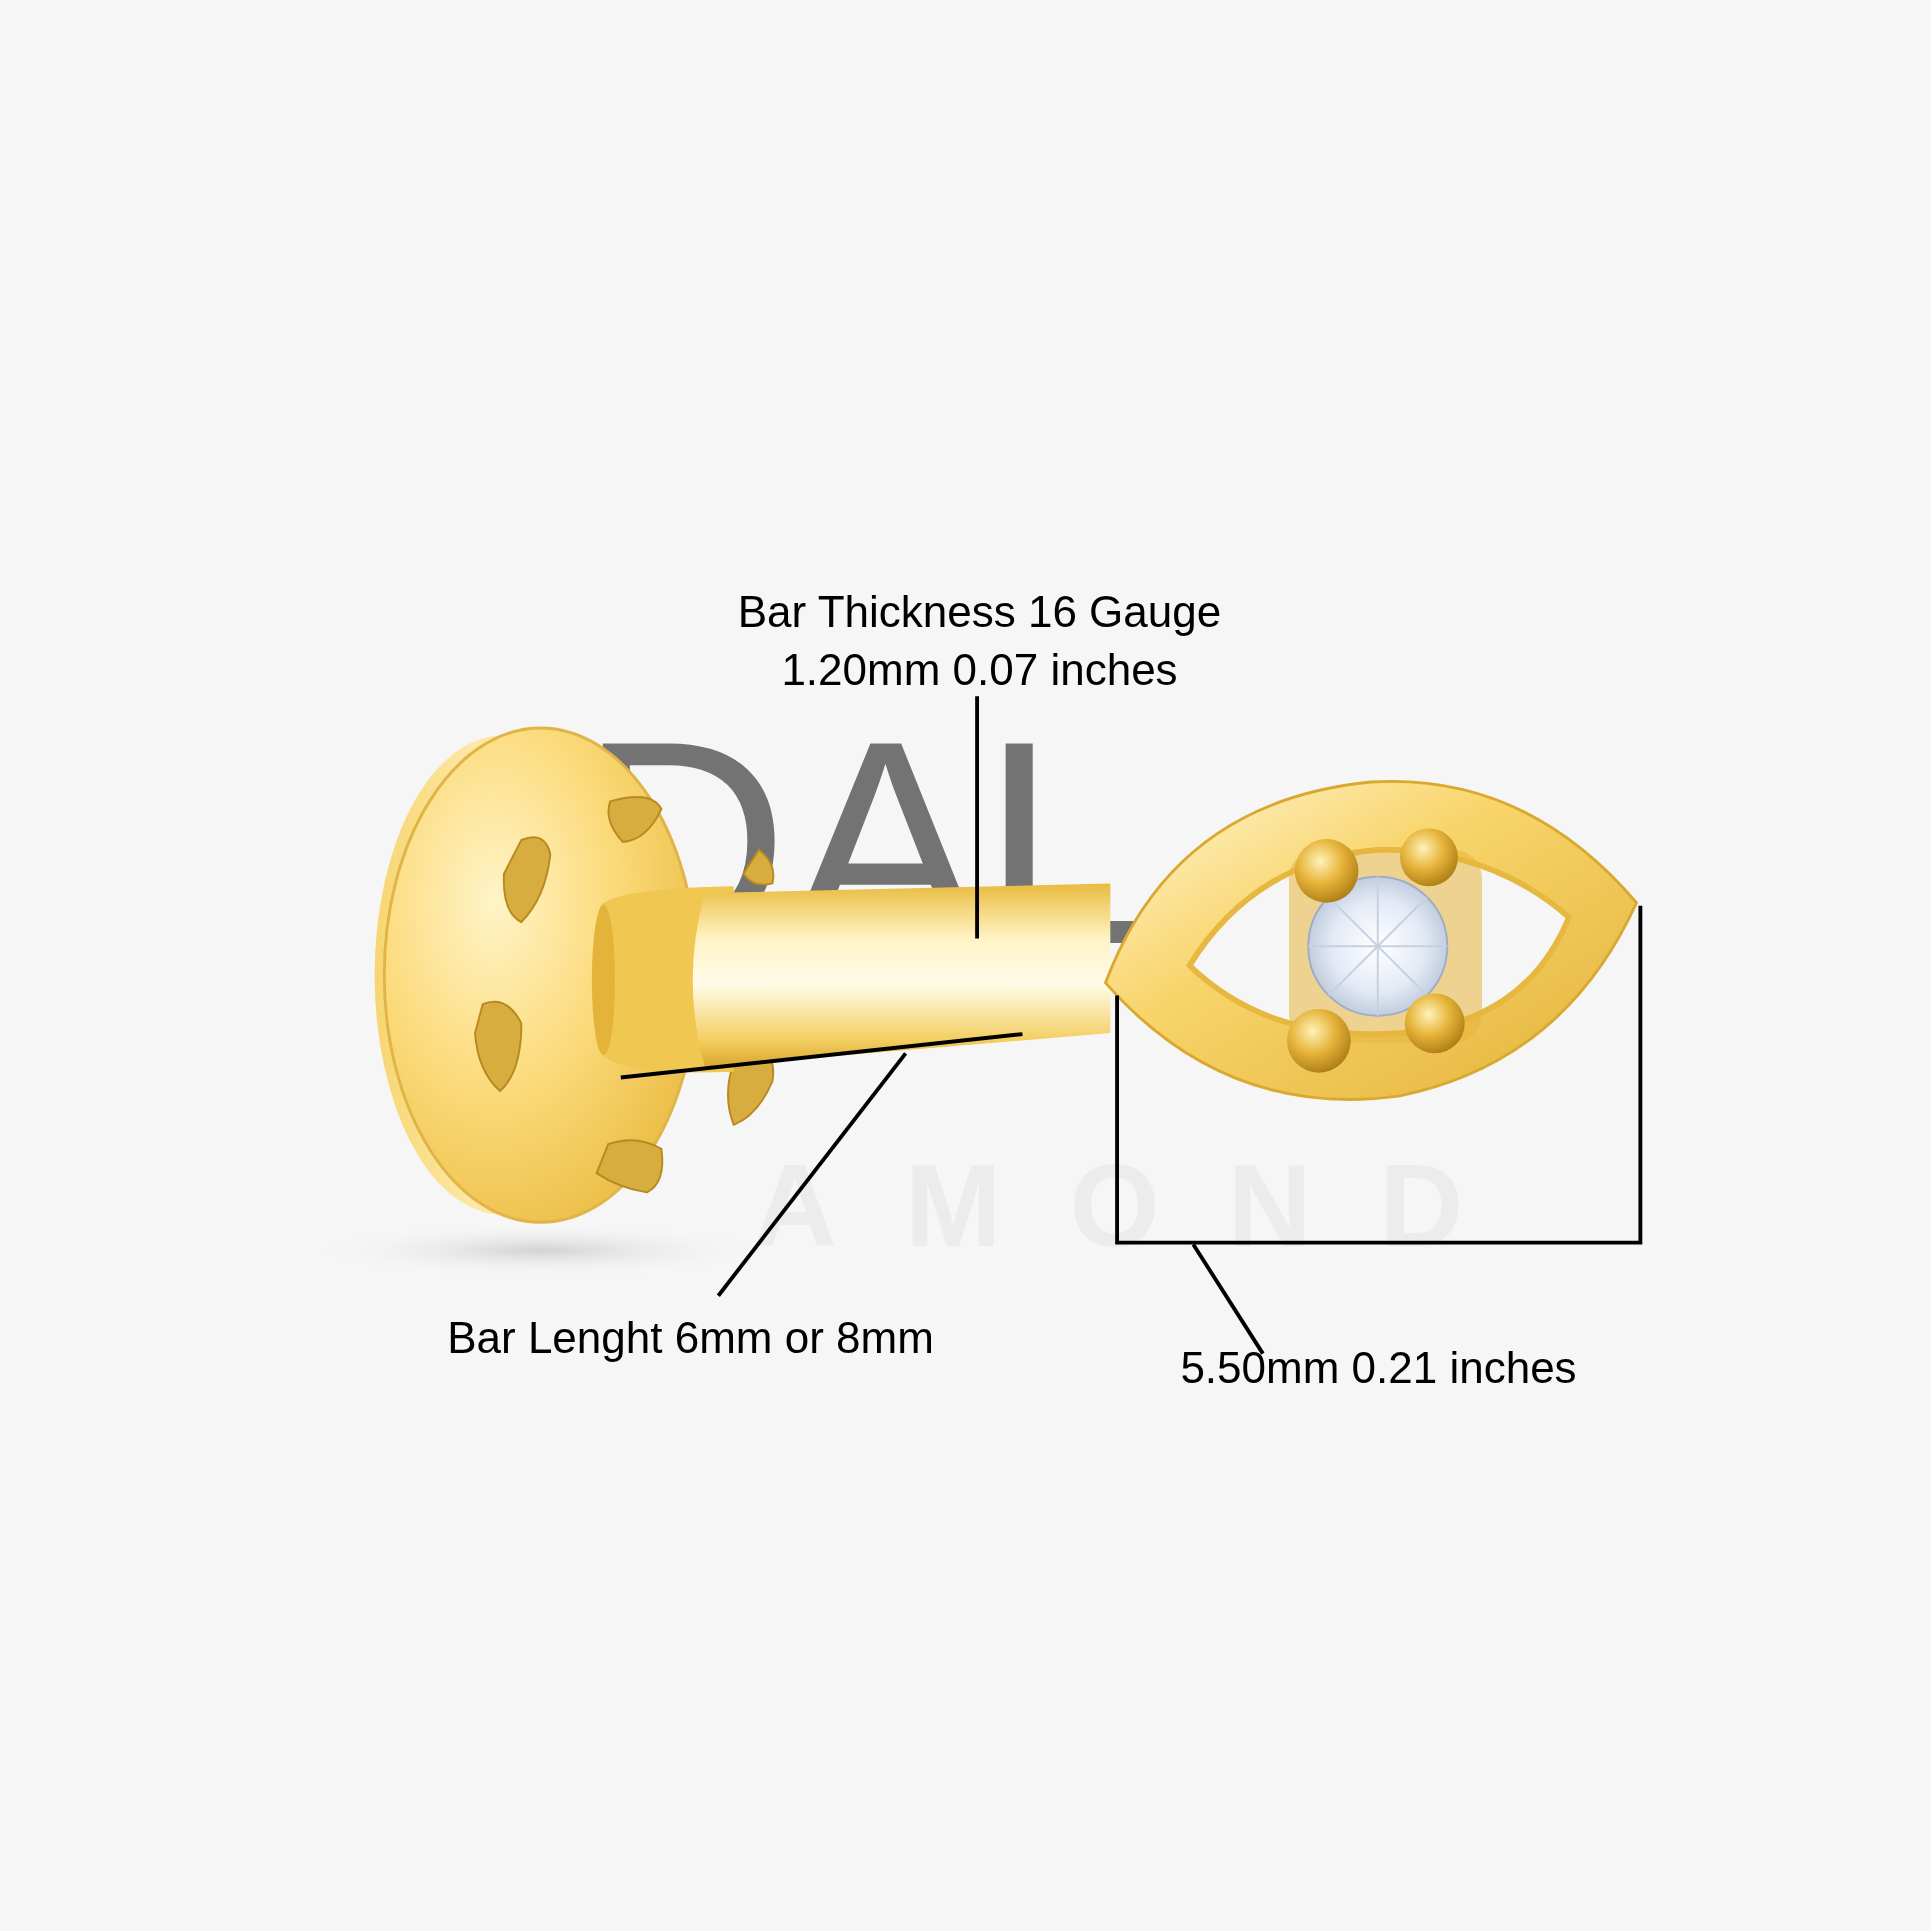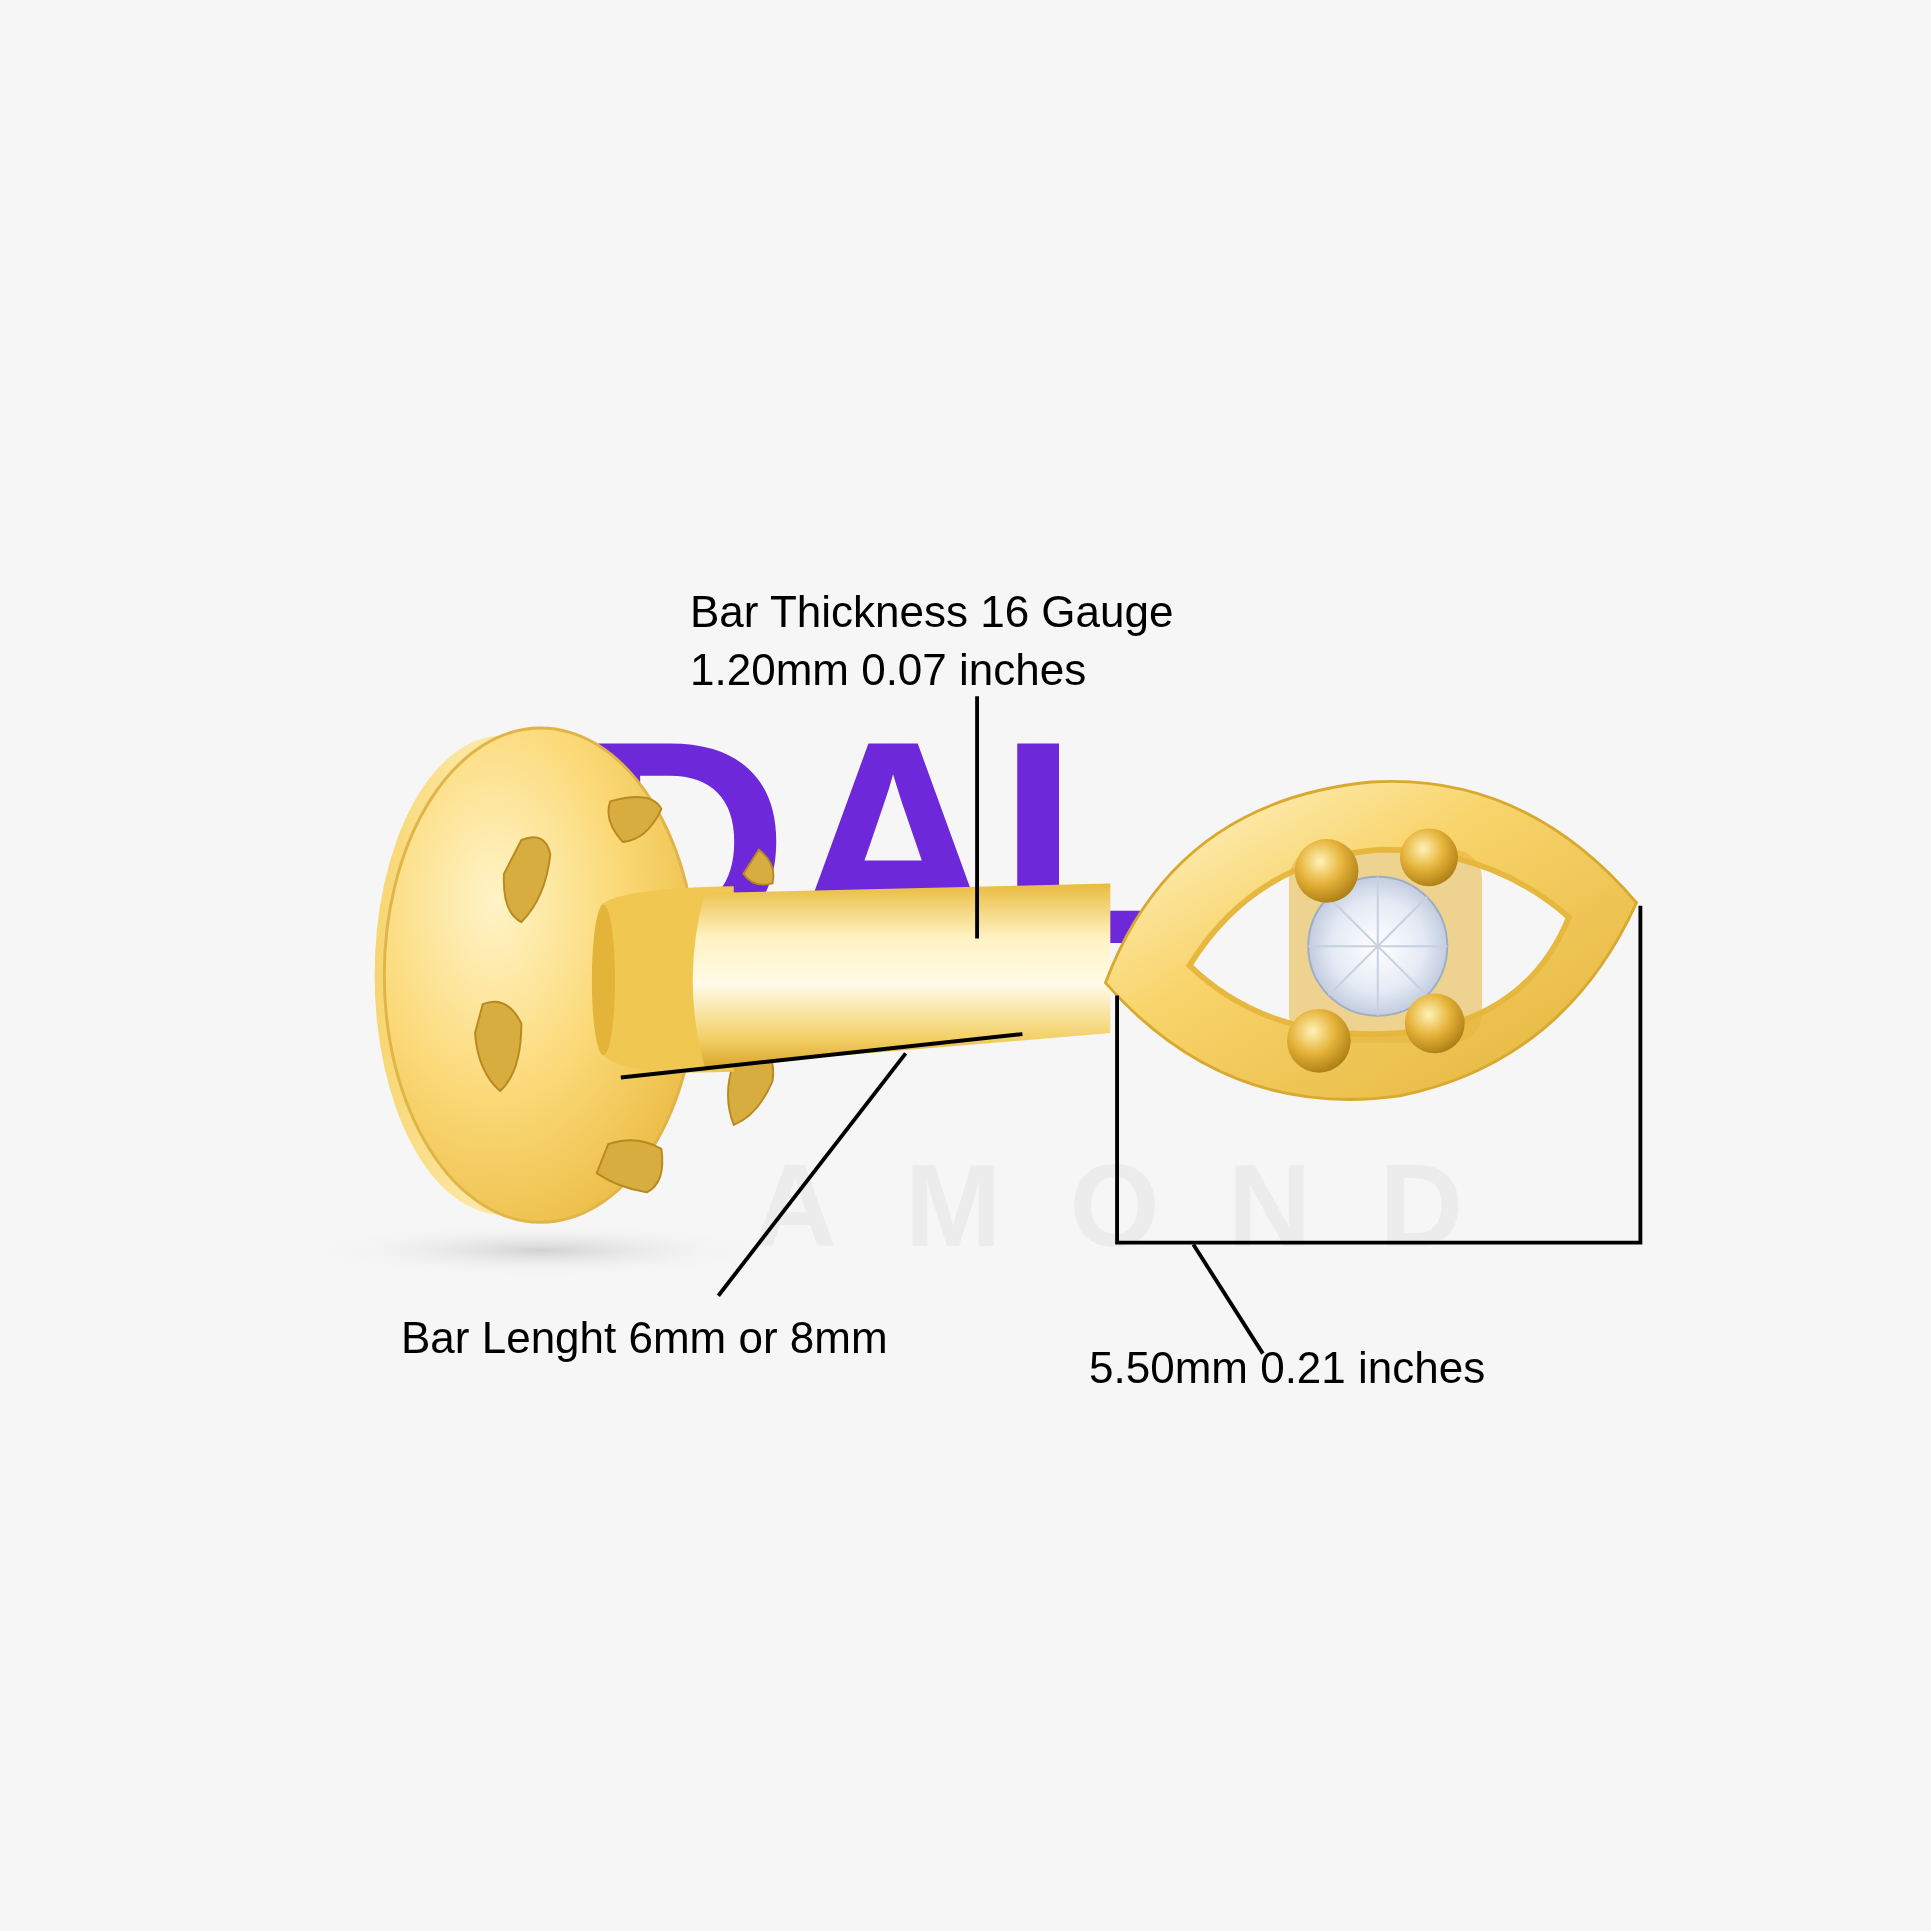--- a/index.html
+++ b/index.html
@@ -7,25 +7,25 @@
     width: 1931px; height: 1931px; overflow: hidden;
     background: #f6f6f6;
     font-family: "Liberation Sans", sans-serif;
     position: relative;
   }
   .stage { position: absolute; left: 0; top: 0; width: 1931px; height: 1931px; }
   .watermark {
     position: absolute; color: #ececec; font-family: "Liberation Sans", sans-serif;
     font-weight: 700; letter-spacing: 39px; user-select: none;
   }
-  .wm-top { left: 579px; top: 676px; font-size: 290px; font-weight: 700; color: #6d28d9; letter-spacing: 0; }
+  .wm-top { left: 579px; top: 676px; font-size: 290px; font-weight: 400; color: #737373; letter-spacing: 0; }
   .wm-bottom { left: 753px; top: 1139px; font-size: 116px; letter-spacing: 68px; }
   .label {
     position: absolute; color: #000; font-size: 44px; line-height: 58px;
-    white-space: nowrap;
+    text-align: center; white-space: nowrap;
   }
   .label div { display: block; }
   #lbl-thickness { left: 690px; top: 583px; width: 579px; }
   #lbl-length { left: 401px; top: 1309px; width: 579px; }
   #lbl-width { left: 1089px; top: 1339px; width: 579px; }
   svg.art { position: absolute; left: 0; top: 0; }
 </style>
 </head>
 <body>
 

